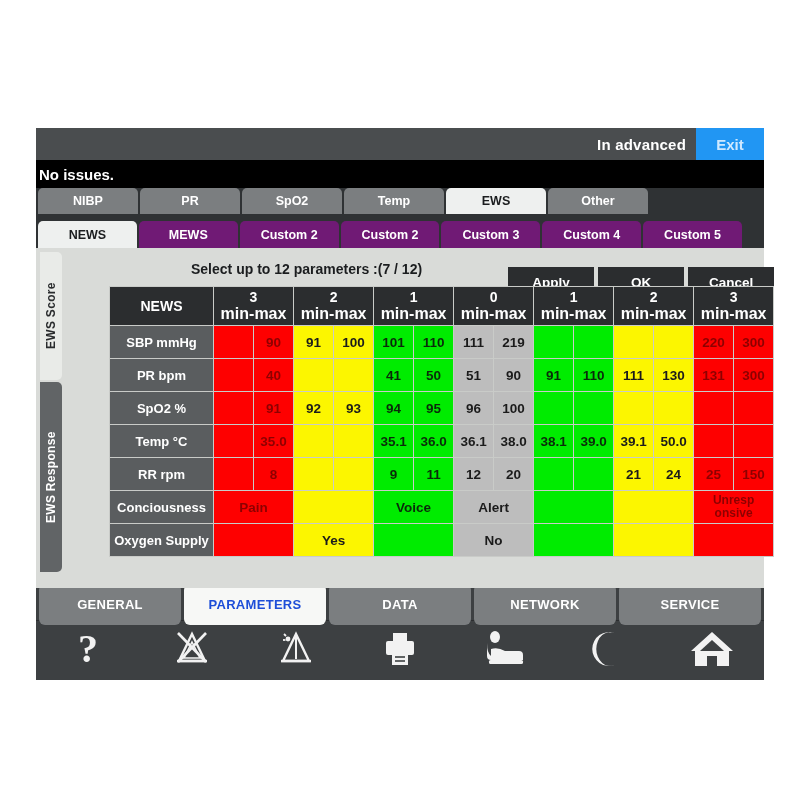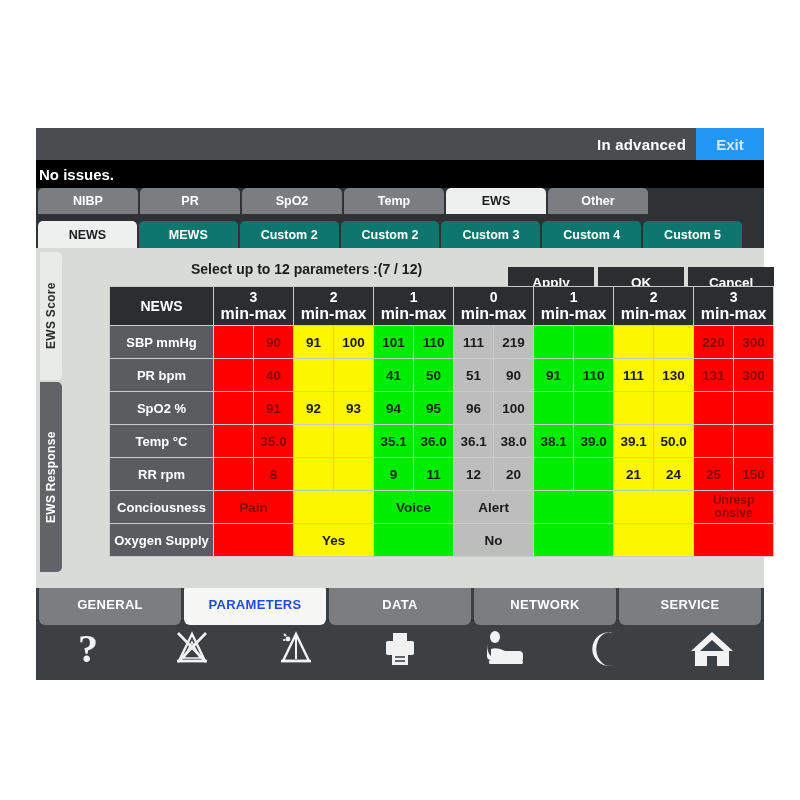--- a/index.html
+++ b/index.html
@@ -21,21 +21,21 @@
   
   .tabrow1{height:30px;background:#2f3234;display:flex;align-items:flex-start;padding:0 2px;gap:2px;}
   .tab1{
     height:26px;flex:0 0 100px;background:#7b7e80;color:#ffffff;font-size:12.5px;font-weight:bold;
     display:flex;align-items:center;justify-content:center;border-radius:5px 5px 0 0;cursor:pointer;
   }
   .tab1.active{background:#eef0ef;color:#1b1d1f;}
 
   .tabrow2{height:30px;background:#2f3234;display:flex;align-items:flex-end;padding:0 2px;gap:2px;}
   .tab2{
-    height:27px;flex:1 1 0;background:#0f766e;color:#ffffff;font-size:12.5px;font-weight:bold;
+    height:27px;flex:1 1 0;background:#701a75;color:#ffffff;font-size:12.5px;font-weight:bold;
     display:flex;align-items:center;justify-content:center;border-radius:5px 5px 0 0;cursor:pointer;
   }
   .tab2.active{background:#eef0ef;color:#1b1d1f;}
   .tabrow2 .spacer{flex:0 0 18px;}
 
   
   .panel{position:relative;height:340px;background:#d9dbd8;padding:4px 4px 0 4px;box-sizing:border-box;display:flex;}
 
   .vtabs{width:22px;position:relative;flex:0 0 22px;}
   .vtab{

